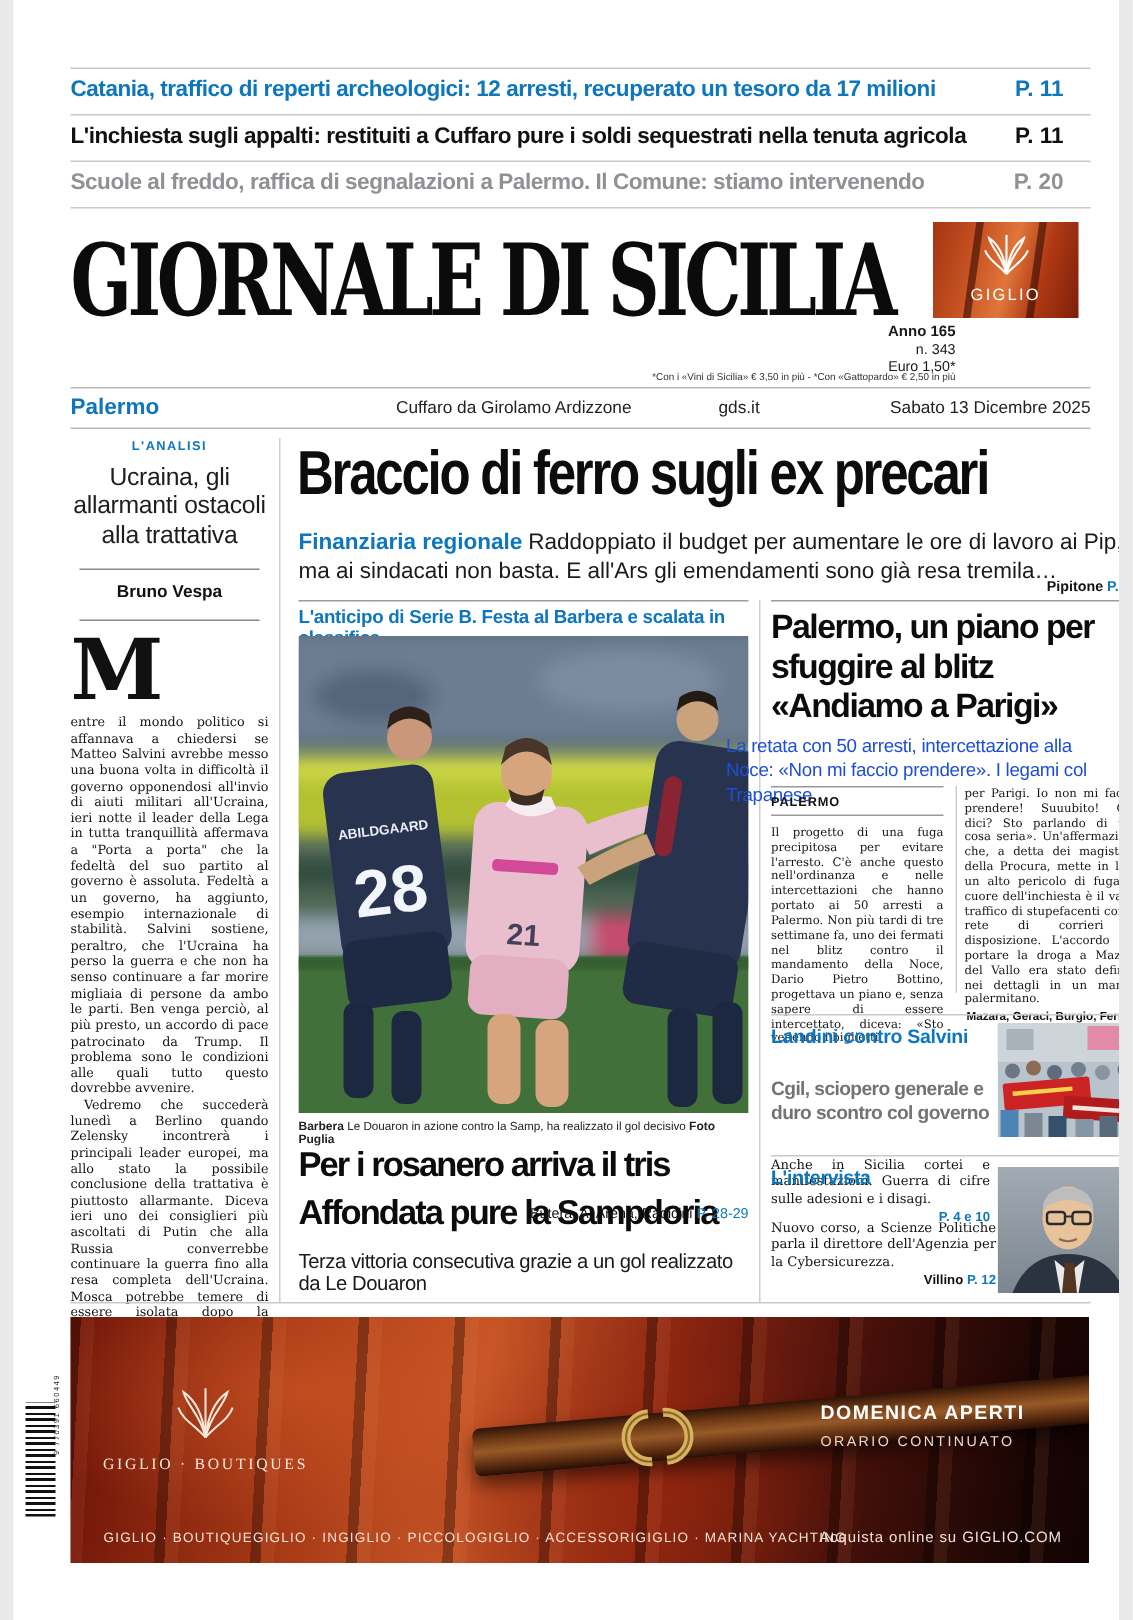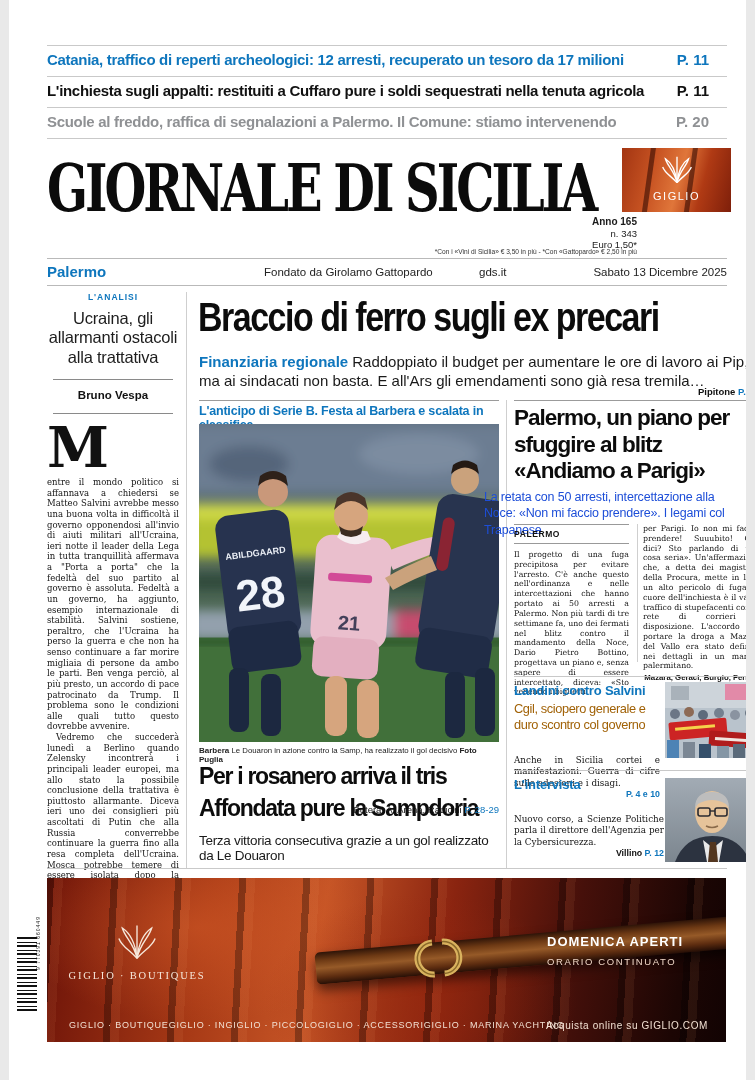--- a/index.html
+++ b/index.html
@@ -14,21 +14,21 @@
 
   
   .tophl{position:absolute;left:38px;width:600px;font-size:15px;font-weight:bold;letter-spacing:-0.3px;}
   .toppg{position:absolute;width:60px;right:37px;text-align:right;font-size:15px;font-weight:bold;}
 
   
   .masthead{position:absolute;left:38px;top:149px;font-family:"DejaVu Serif",serif;font-weight:bold;
             font-size:48px;letter-spacing:-3px;white-space:nowrap;transform:scale(1.0,1.38);
             transform-origin:top left;color:#0b0b0b;}
   .gigliobox{position:absolute;left:613px;top:148px;width:97px;height:64px;overflow:hidden;
-             background:linear-gradient(105deg,#a33512 0%,#c85423 30%,#e0763a 52%,#b03a14 72%,#7e1f0a 100%);padding-left:12px;}
+             background:linear-gradient(105deg,#a33512 0%,#c85423 30%,#e0763a 52%,#b03a14 72%,#7e1f0a 100%);}
   .gigliobox .slash{position:absolute;top:-10px;width:5px;height:90px;background:rgba(40,5,0,0.55);transform:rotate(8deg);}
   .gigliobox .inner{position:absolute;left:0;top:6px;width:100%;text-align:center;color:#fff;}
   .gigliobox .brandtxt{font-size:11px;letter-spacing:1.5px;margin-top:2px;color:#fff;}
   .annoblock{position:absolute;left:455px;top:216px;width:173px;text-align:right;font-size:9.5px;line-height:1.2;color:#1a1a1a;}
   .annoblock b{font-size:10px;}
   .fineprint{position:absolute;left:280px;top:248px;width:348px;text-align:right;font-size:6.6px;color:#333;}
 
   
   .infobar{position:absolute;left:38px;top:258px;width:680px;height:26px;
            border-top:1px solid #b9b9b9;border-bottom:1px solid #b9b9b9;}
@@ -71,21 +71,21 @@
   .bz-date{position:absolute;left:505px;top:524px;width:115px;border-top:1px solid #999;border-bottom:1px solid #999;
            font-size:8.5px;font-weight:bold;letter-spacing:0.6px;padding:4px 0;}
   .bz-c1{position:absolute;left:505px;top:550px;width:115px;}
   .bz-c2{position:absolute;left:634px;top:524px;width:117px;}
   .bz-txt{font-family:"DejaVu Serif",serif;font-size:7.8px;line-height:1.26;text-align:justify;color:#141414;}
   .bz-by{font-size:7.8px;font-weight:bold;text-align:right;margin-top:2px;}
   .bz-pg{font-size:7.8px;font-weight:bold;text-align:right;}
 
   
   .sm-kicker{font-size:13px;font-weight:bold;letter-spacing:-0.2px;}
-  .sm-hl{font-size:12.8px;line-height:1.25;font-weight:normal;letter-spacing:-0.4px;color:#a16207;margin-top:3px;}
+  .sm-hl{font-size:12.8px;line-height:1.25;font-weight:bold;letter-spacing:-0.4px;color:#737373;margin-top:20px;}
   .sm-body{font-family:"DejaVu Serif",serif;font-size:8.8px;line-height:1.3;color:#141414;margin-top:22px;text-align:justify;}
   .sm-pg{font-size:8.8px;font-weight:bold;text-align:right;}
   .sm-photo{position:absolute;overflow:hidden;}
 
   
   .ad{position:absolute;left:38px;top:878px;width:679px;height:164px;overflow:hidden;
       background:
         radial-gradient(ellipse 300px 160px at 22% 30%, rgba(214,92,40,0.55) 0%, rgba(214,92,40,0) 60%),
         radial-gradient(ellipse 260px 180px at 55% 75%, rgba(150,40,14,0.6) 0%, rgba(150,40,14,0) 60%),
         linear-gradient(100deg,#6b1208 0%,#a83a16 24%,#c65526 40%,#8a2410 58%,#46100a 76%,#1c0604 92%,#120303 100%);}
@@ -141,21 +141,21 @@
   </div>
   <div class="annoblock">
     <b>Anno 165</b><br>
     <span>n. 343</span><br>
     <span>Euro 1,50*</span>
   </div>
   <div class="fineprint">*Con i «Vini di Sicilia» € 3,50 in più - *Con «Gattopardo» € 2,50 in più</div>
 
   <div class="infobar">
     <span class="ed blue">Palermo</span>
-    <span class="founded">Fondato da Girolamo Gattopardo</span>
+    <span class="founded">Cuffaro da Girolamo Ardizzone</span>
     <span class="site">gds.it</span>
     <span class="date">Sabato 13 Dicembre 2025</span>
   </div>
 
   <div class="leftcol">
     <div class="an-kicker blue">L'ANALISI</div>
     <div class="an-title">Ucraina, gli allarmanti ostacoli alla trattativa</div>
     <div class="an-rule"></div>
     <div class="an-author">Bruno Vespa</div>
     <div class="an-rule"></div>

